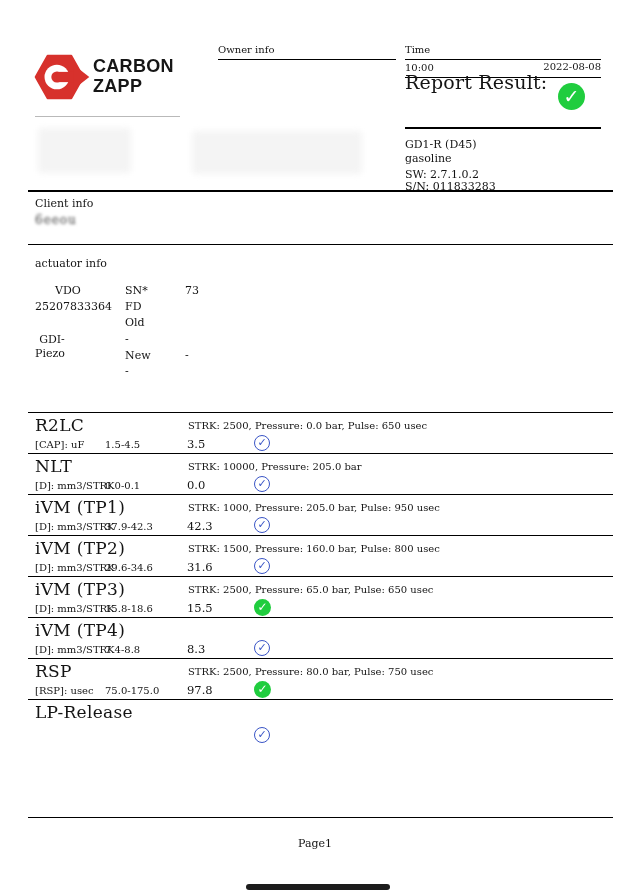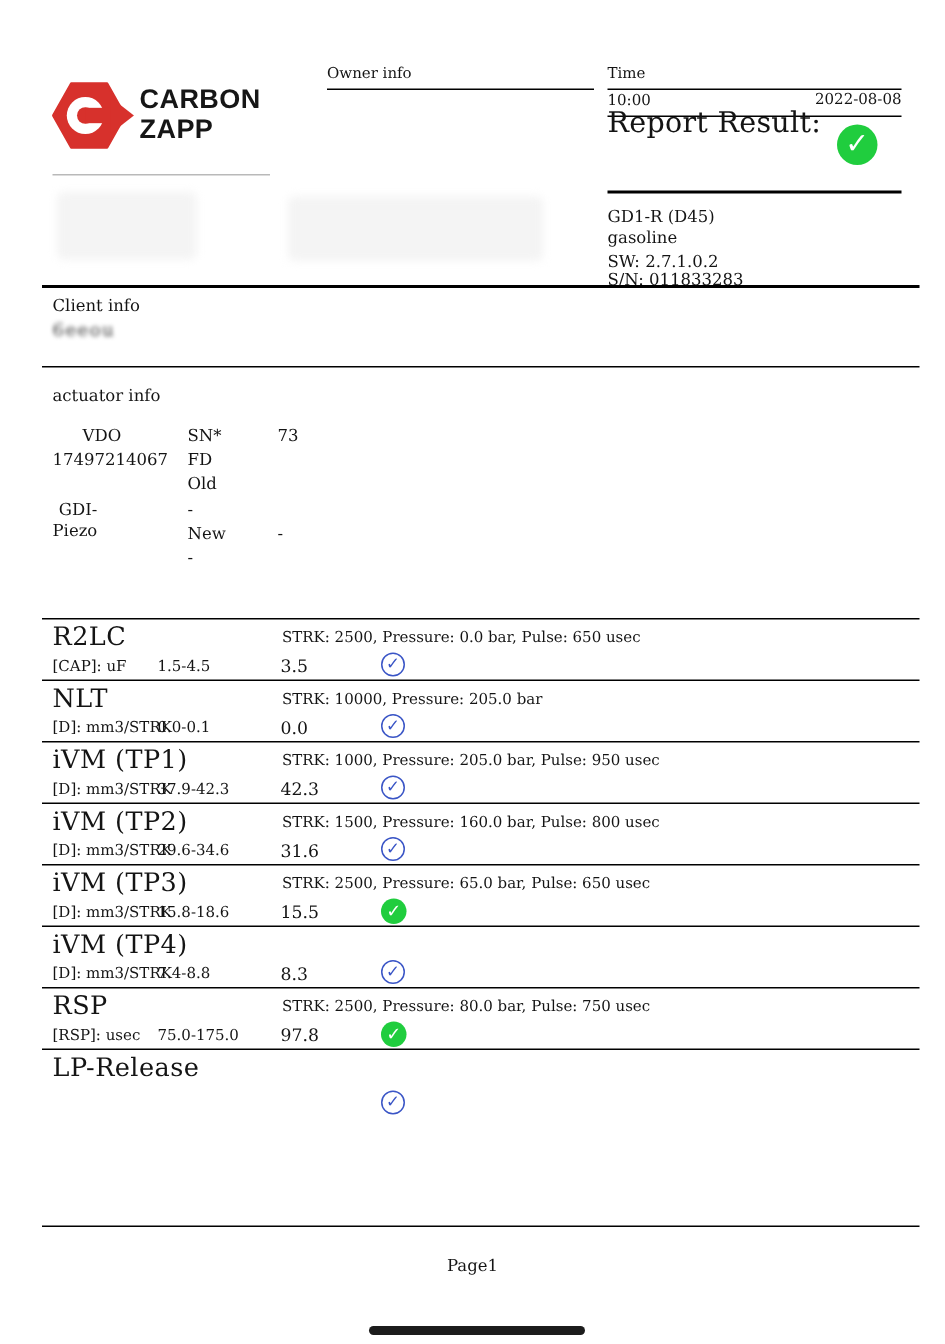--- a/index.html
+++ b/index.html
@@ -112,21 +112,21 @@
 
   <div class="abs section-label" style="left:35px;top:257px;">actuator info</div>
   <div id="actuator-rows">
   <div class="abs" style="top: 284px;">
     <div class="abs act-col" style="left:35px;margin-left:20px;">VDO</div>
     <div class="abs act-col" style="left:125px;">SN*</div>
     <div class="abs act-col" style="left:185px;text-align:right;">73</div>
   </div>
 
   <div class="abs" style="top: 300px;">
-    <div class="abs act-col" style="left:35px;">17497214067</div>
+    <div class="abs act-col" style="left:35px;">25207833364</div>
     <div class="abs act-col" style="left:125px;">FD</div>
     <div class="abs act-col" style="left:185px;"></div>
   </div>
 
   <div class="abs" style="top: 316px;">
     <div class="abs act-col" style="left:35px;"></div>
     <div class="abs act-col" style="left:125px;">Old</div>
     <div class="abs act-col" style="left:185px;"></div>
   </div>
 

